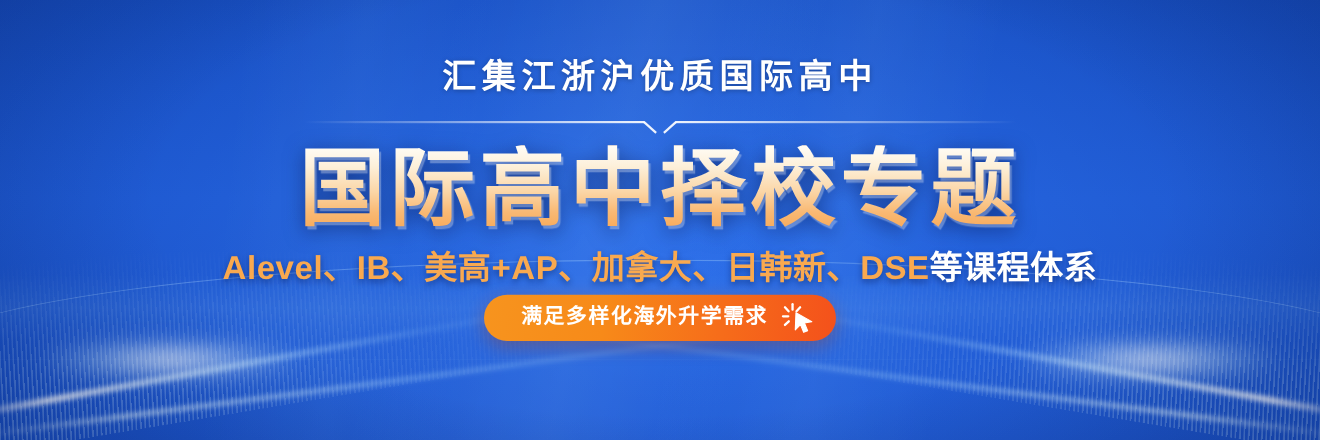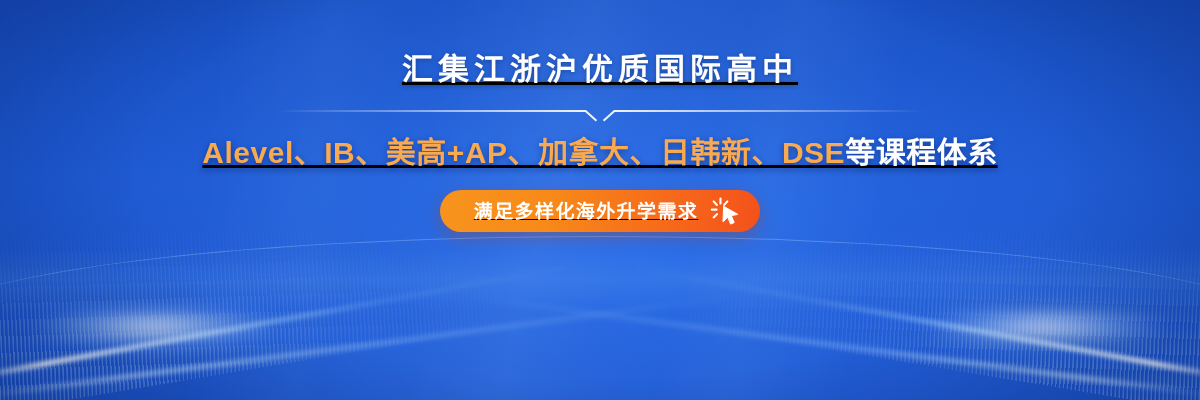--- a/index.html
+++ b/index.html
@@ -137,21 +137,20 @@
 
   
   .content {
     position: relative;
     z-index: 5;
     width: 100%;
     height: 100%;
     display: flex;
     flex-direction: column;
     align-items: center;
-    text-decoration: underline;
   }
 
   .subtitle {
     margin-top: 54px;
     color: #ffffff;
     font-size: 31px;
     font-weight: 700;
     letter-spacing: 5px;
     line-height: 1;
     text-shadow: 0 1px 5px rgba(0,0,0,0.28);
@@ -227,21 +226,21 @@
     letter-spacing: 0.5px;
     line-height: 1;
     white-space: nowrap;
     text-shadow: 0 2px 6px rgba(4,20,70,0.45);
   }
   .course-line .hl { color: #f9a94f; margin-top: 20px; }
   .course-line .plain { color: #ffffff; }
 
   .cta {
     position: relative;
-    margin-top: 22px;
+    margin-top: 8px;
     display: inline-flex;
     align-items: center;
     height: 42px;
     padding: 0 17px 0 34px;
     border-radius: 21px;
     background: linear-gradient(97deg, #f7941e 0%, #f78a19 34%, #f66c1a 68%, #f4511b 100%);
     box-shadow: 0 5px 16px rgba(180,60,10,0.34);
   }
   .cta-label {
     color: #ffffff;
@@ -283,20 +282,21 @@
   <div class="content">
 
     <div class="subtitle">汇集江浙沪优质国际高中</div>
 
     <div class="divider">
       <span class="rule-l"></span>
       <span class="notch"></span>
       <span class="rule-r"></span>
     </div>
 
+    <div class="main-title">国际高中择校专题</div>
 
     <div class="course-line">
       <span class="hl">Alevel、IB、美高+AP、加拿大、日韩新、DSE</span><span class="plain">等课程体系</span>
     </div>
 
     <div class="cta">
       <span class="cta-label">满足多样化海外升学需求</span>
       <svg class="cta-cursor" viewBox="0 0 34 34">
         <g stroke="#ffffff" stroke-width="2.1" stroke-linecap="round" fill="none">
           <line x1="11.5" y1="4.5" x2="11.5" y2="9.5"></line>

